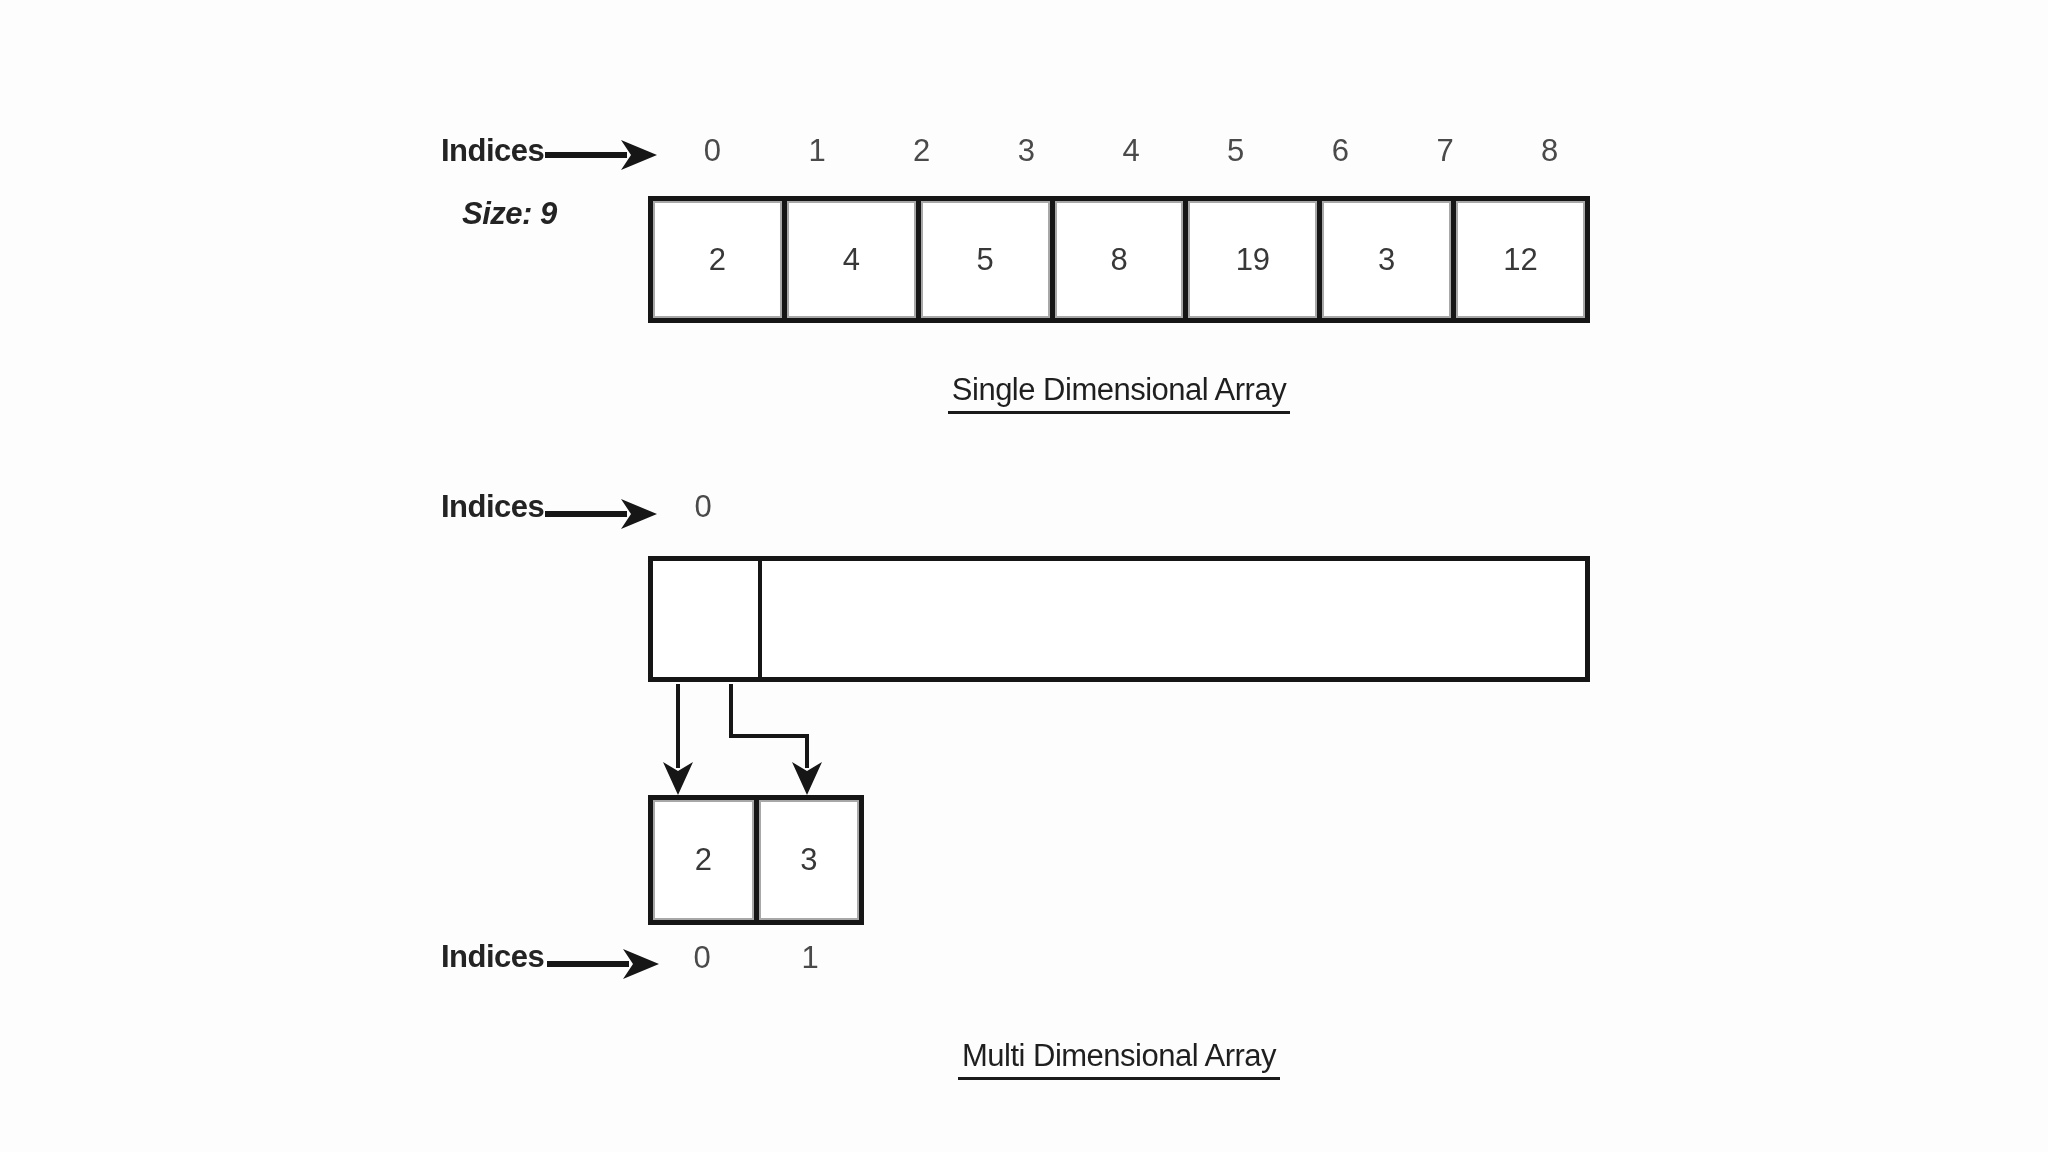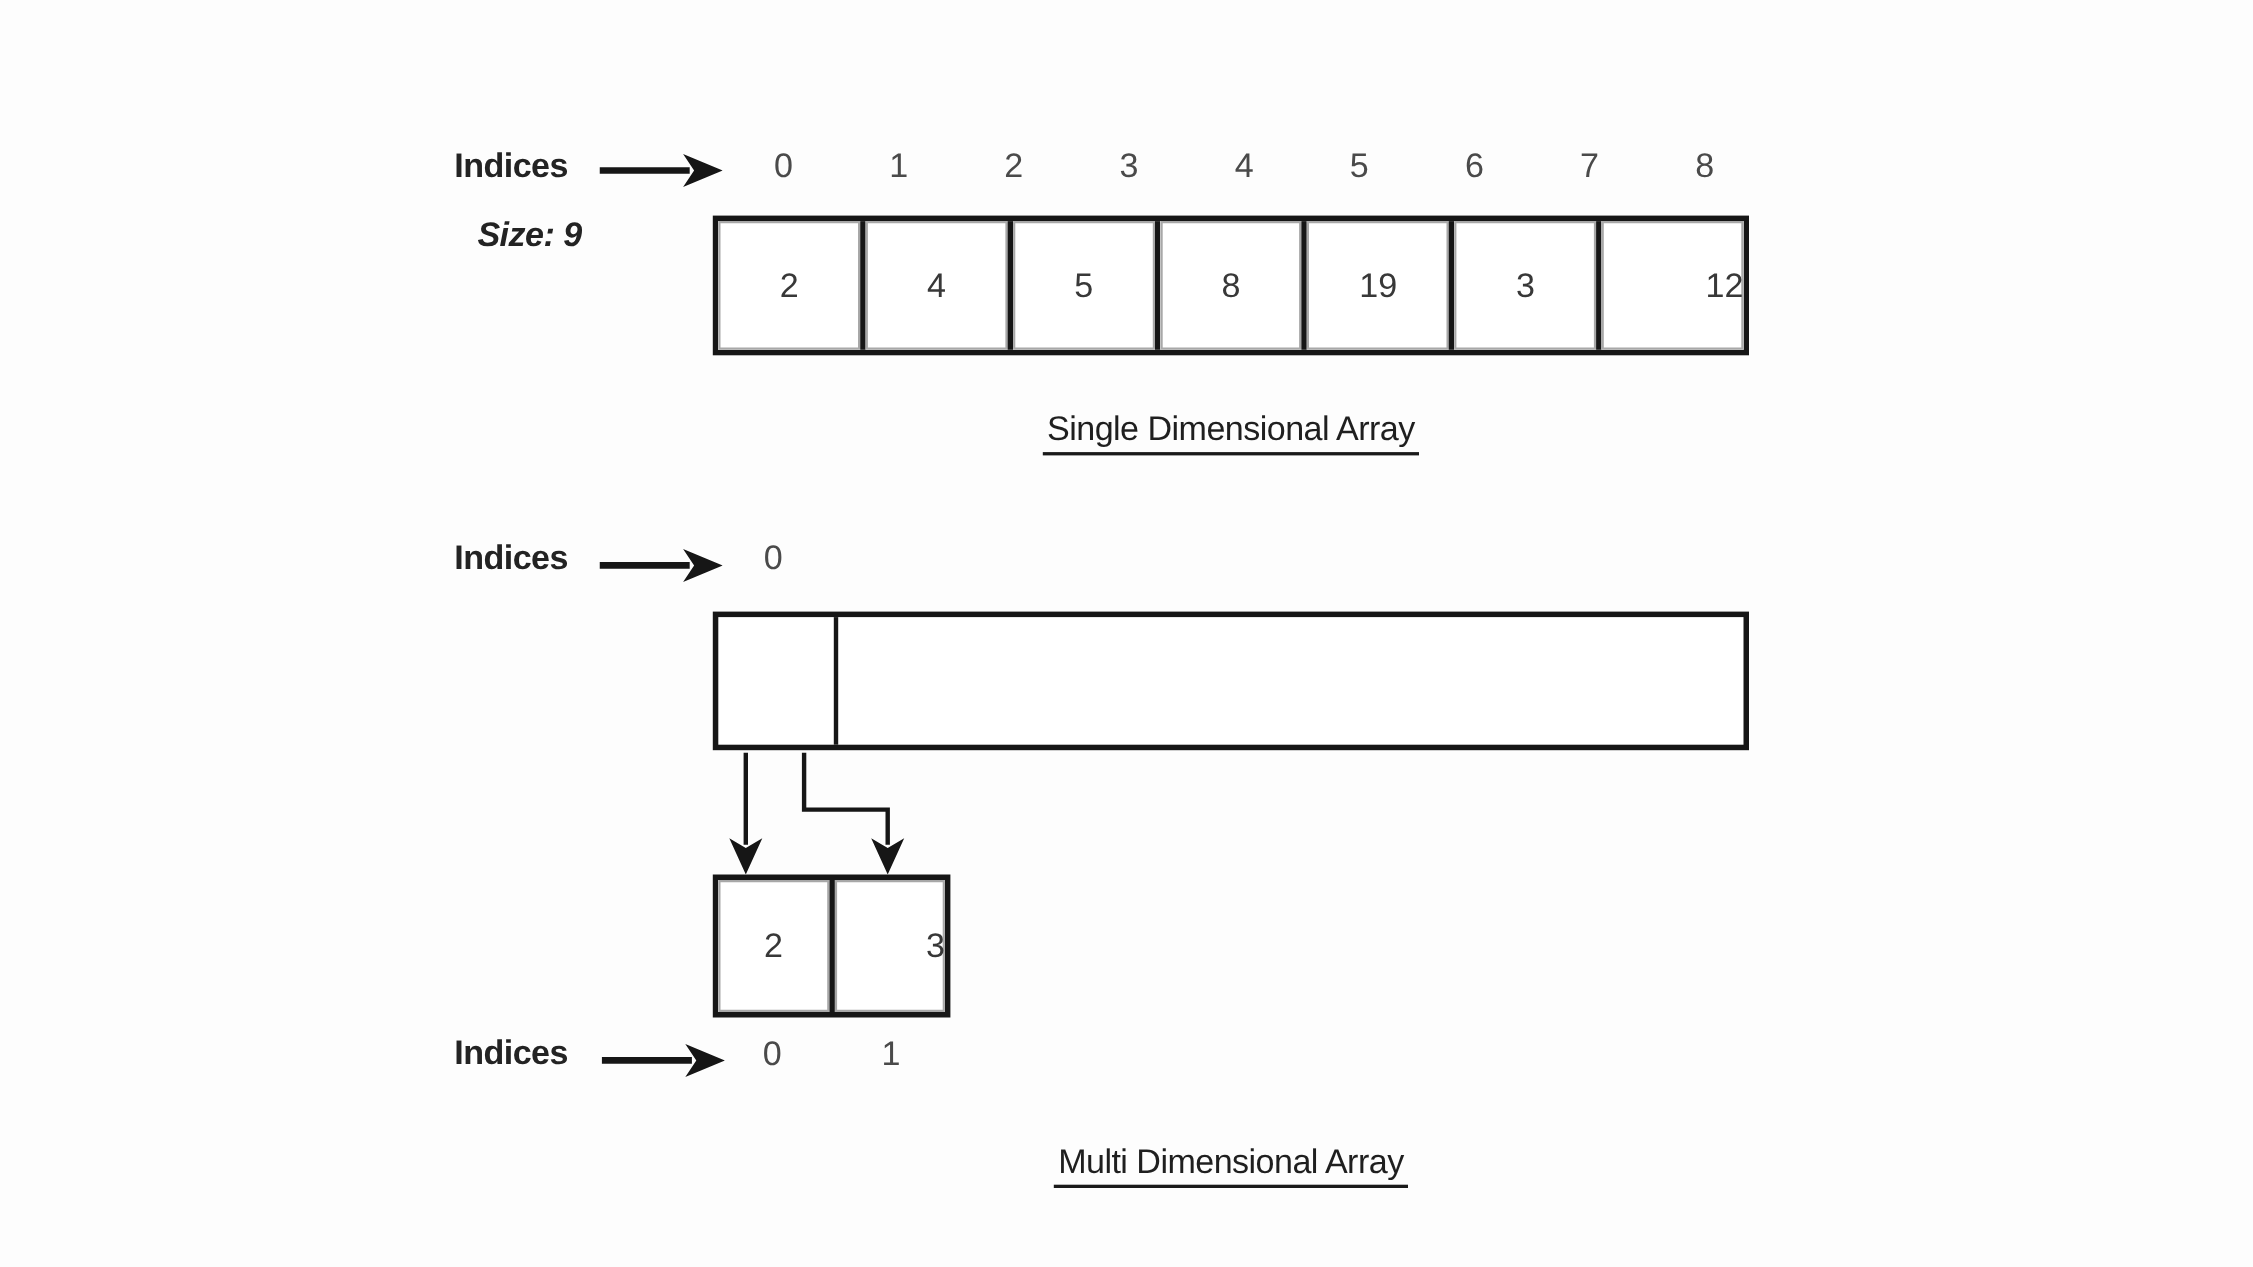--- a/index.html
+++ b/index.html
@@ -15,20 +15,21 @@
   }
   .abs { position: absolute; }
 
   
   .lbl {
     font-size: 31px;
     font-weight: bold;
     letter-spacing: -0.5px;
     color: #232323;
     white-space: nowrap;
+    margin-left: 28px;
   }
   .idx {
     font-size: 31px;
     font-weight: 400;
     color: #4a4a4a;
   }
   .caption-wrap { text-align: center; }
   .caption {
     display: inline-block;
     font-size: 31px;
@@ -54,21 +55,21 @@
     flex: 1 1 0;
     display: flex;
     align-items: center;
     justify-content: center;
     font-size: 31px;
     color: #383838;
     border-right: 5px solid #161616;
     box-shadow: inset 0 0 0 2px #a8a8a8;
     background: #ffffff;
   }
-  .cell:last-child { border-right: none; justify-content: flex-end; }
+  .cell:last-child { border-right: none; }
 
   
   .outer-rect {
     border: 5px solid #161616;
     background: #ffffff;
     box-sizing: border-box;
   }
   .outer-divider {
     position: absolute;
     top: 0;

